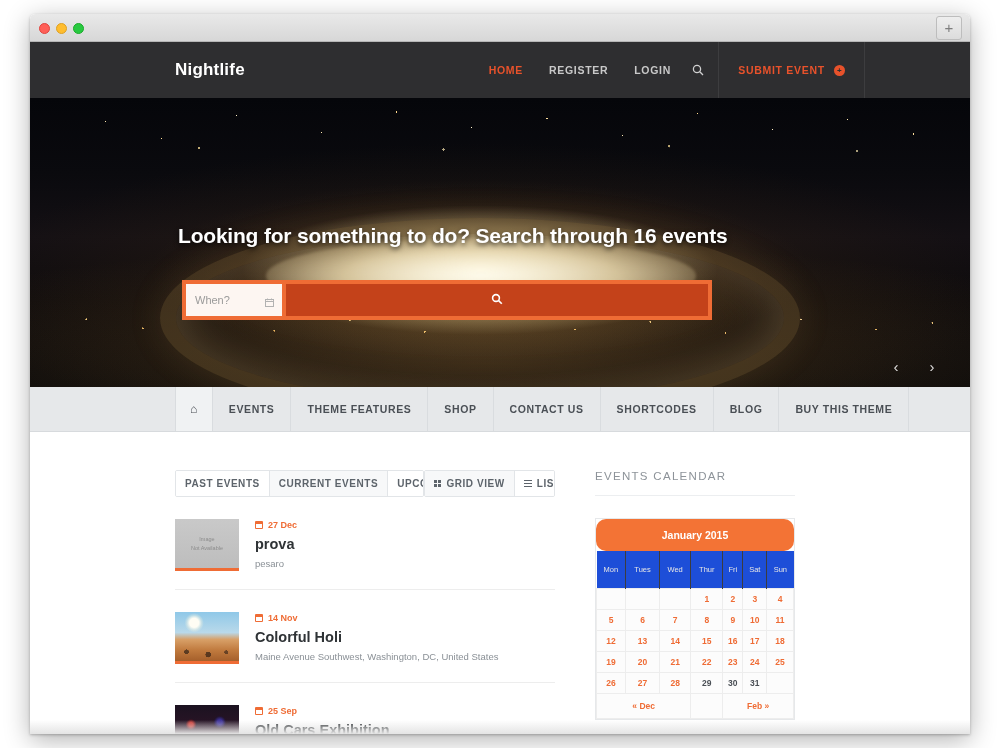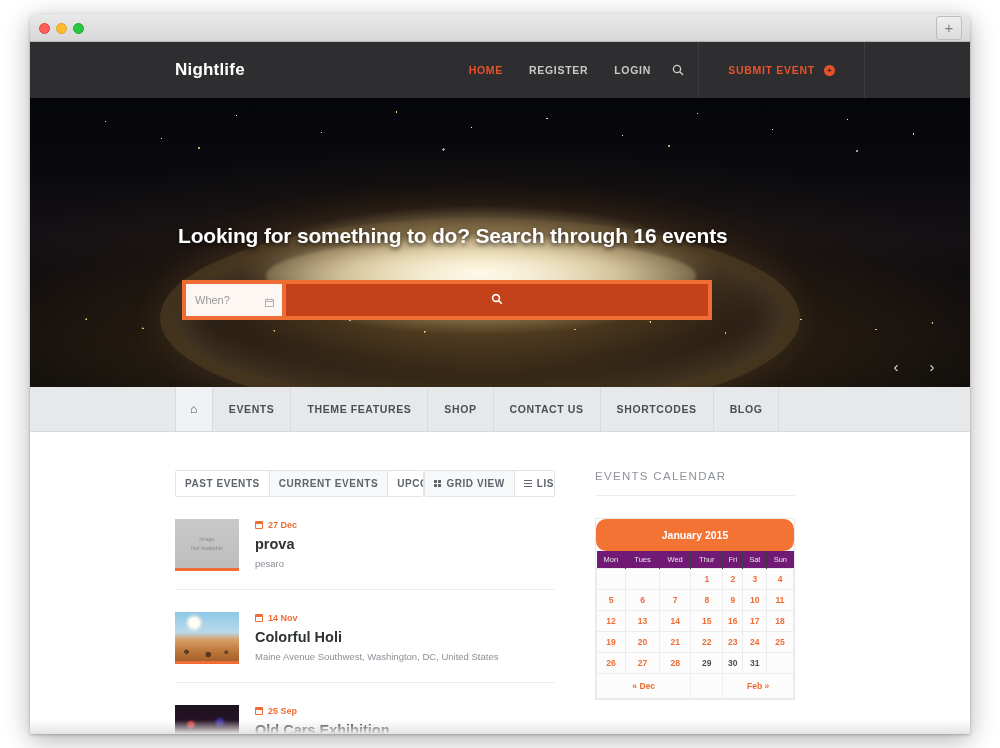--- a/index.html
+++ b/index.html
@@ -60,21 +60,21 @@
     color: #c9c9c9; font-size: 10.5px; font-weight: bold;
     letter-spacing: .7px; padding: 0 13px; text-decoration: none;
   }
   #main-nav .nav-link.active { color: #e8522b; }
   #nav-search-btn {
     padding: 0 14px 0 8px; color: #d0d0d0; font-size: 12px;
     display:flex; align-items:center;
   }
   #submit-event-cell {
     display: flex; align-items: center; justify-content: center; gap: 9px;
-    height: 56px; width: 167px;
+    height: 56px; width: 147px;
     border-left: 1px solid #3d3d3f; border-right: 1px solid #3d3d3f;
   }
   #submit-event-label { color: #e8522b; font-size: 10.5px; font-weight: bold; letter-spacing: .7px; }
   #submit-event-icon {
     width: 11px; height: 11px; border-radius: 50%;
     background: #e8522b; color: #2e2e30; font-size: 8px; font-weight: bold;
     line-height: 11px; text-align: center;
   }
   #header-right-pad { width: 105px; height: 56px; }
 
@@ -266,22 +266,22 @@
     font-size: 11.5px; letter-spacing: 1.3px; color: #8d9399;
     padding-bottom: 13px; border-bottom: 1px solid #eceef0; margin-bottom: 22px;
   }
   #calendar-widget { border: 1px solid #e6e8ea; }
   #calendar-month-header {
     background: #f37335; color: #fff; text-align: center;
     font-size: 10.5px; font-weight: bold; padding: 10px 0; border-radius: 10px;
   }
   table.cal { width: 100%; border-collapse: collapse; }
   table.cal th {
-    background: #701a75; color: #e6e6e6;
-    font-size: 7.5px; font-weight: normal; padding: 4px 0;
+    background: #1d4ed8; color: #e6e6e6;
+    font-size: 7.5px; font-weight: normal; padding: 14px 0;
     border-right: 1px solid #3c3c3e;
   }
   table.cal th:last-child { border-right: none; }
   table.cal td {
     text-align: center; font-size: 8.5px; font-weight: bold;
     padding: 5px 0; height: 19px;
     border: 1px solid #ededed; color: #ef6c35; background: #fcfcfc;
   }
   table.cal td.muted { color: #4a4f55; }
   table.cal td.empty { background: #fcfcfc; }
@@ -367,20 +367,21 @@
     </div>
 
     <div id="secondary-nav">
       <a class="snav-item home-item">⌂</a>
       <a class="snav-item">EVENTS</a>
       <a class="snav-item">THEME FEATURES</a>
       <a class="snav-item">SHOP</a>
       <a class="snav-item">CONTACT US</a>
       <a class="snav-item">SHORTCODES</a>
       <a class="snav-item">BLOG</a>
+      <a class="snav-item">BUY THIS THEME</a>
     </div>
 
     <div id="content">
       <div id="content-inner">
 
         <div id="events-column">
 
           <div id="events-toolbar">
             <div class="btn-group">
               <div class="gbtn white">PAST EVENTS</div>

